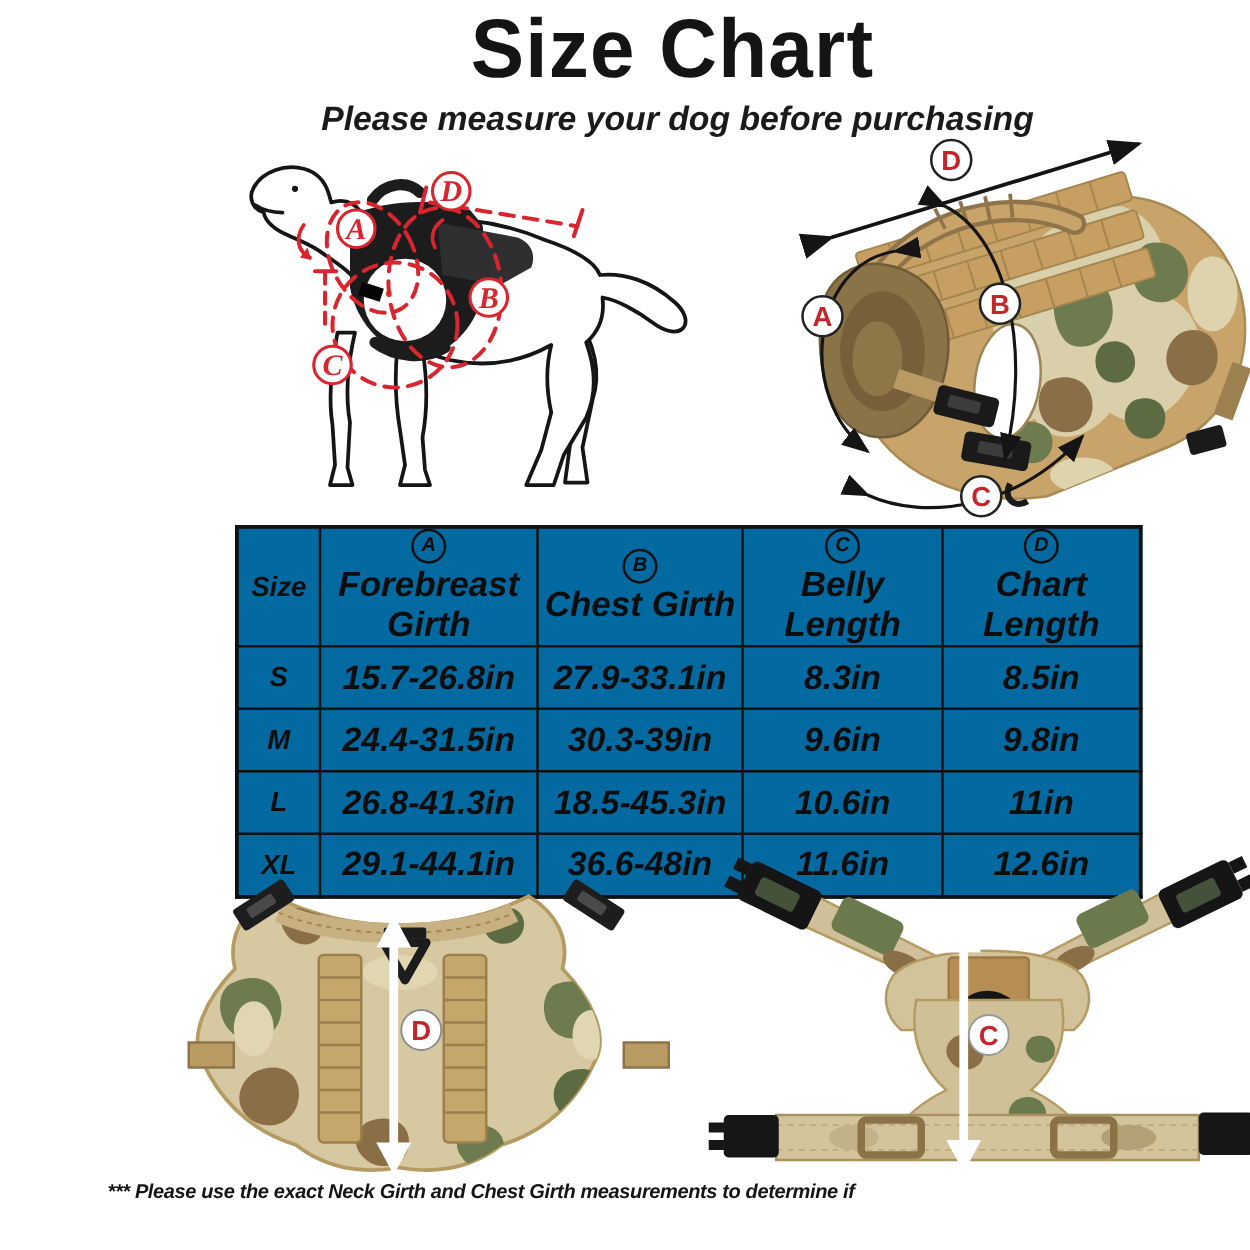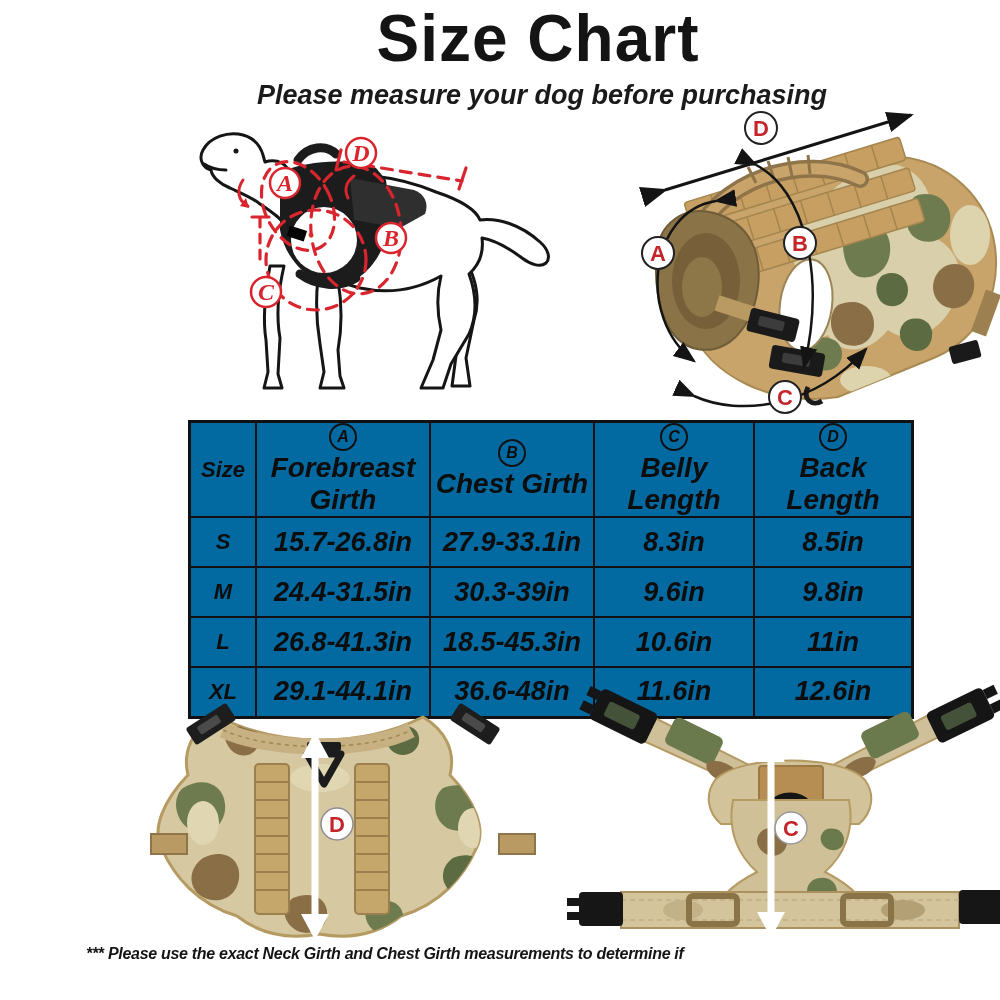--- a/index.html
+++ b/index.html
@@ -229,21 +229,21 @@
         </th>
         <th class="col-c">
           <div class="hdr-cell">
             <span class="circle-letter">C</span>
             <span class="hdr-label">Belly Length</span>
           </div>
         </th>
         <th class="col-d">
           <div class="hdr-cell">
             <span class="circle-letter">D</span>
-            <span class="hdr-label">Back Length</span>
+            <span class="hdr-label">Chart Length</span>
           </div>
         </th>
       </tr>
     </thead>
     <tbody>
       <tr>
         <td class="size-cell">S</td>
         <td class="val-cell">15.7-26.8in</td>
         <td class="val-cell">27.9-33.1in</td>
         <td class="val-cell">8.3in</td>

